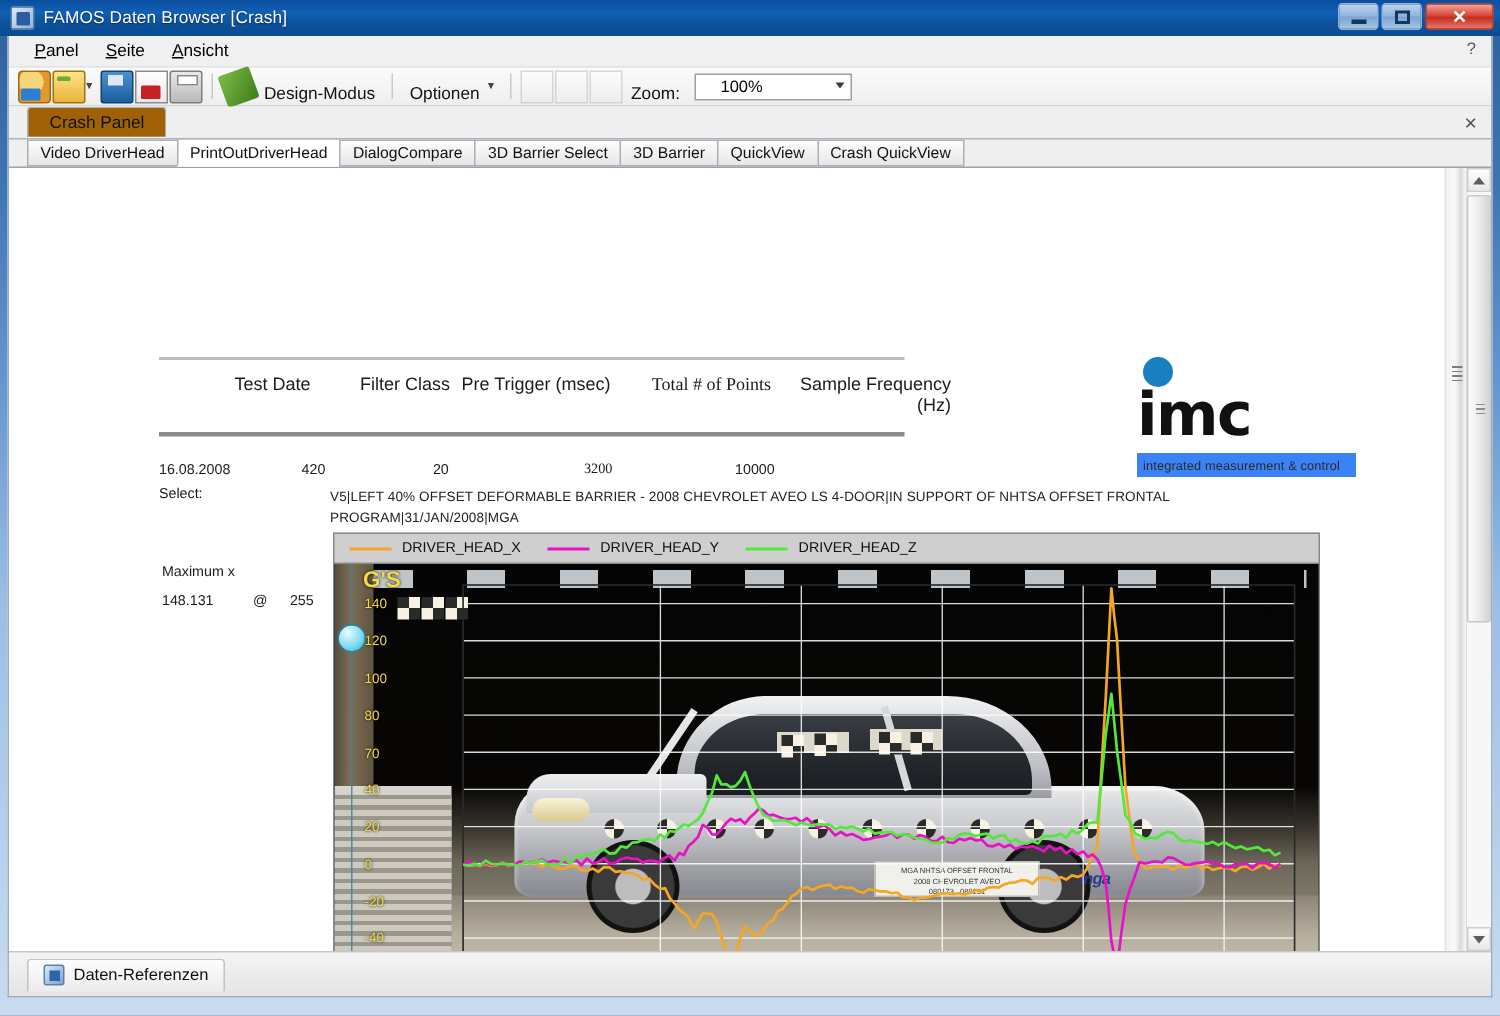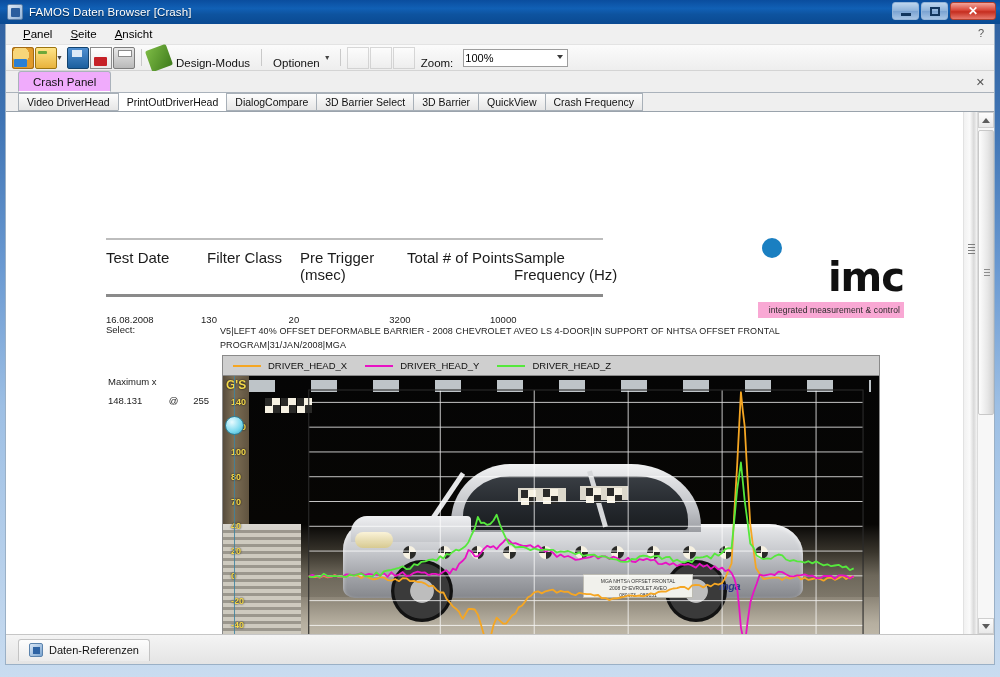--- a/index.html
+++ b/index.html
@@ -71,21 +71,21 @@
     height:26px; background:linear-gradient(180deg,#fbfbfb,#eeeeee);
     display:flex; align-items:center; padding:0 6px;
     border-bottom:1px solid #d4d4d4; gap:1px;
   }
   .tb-ico { width:22px; height:22px; position:relative; display:inline-block; }
   .tb-sep { width:1px; height:17px; background:#c9c9c9; margin:0 5px; }
   .tb-caret { font-size:7px; color:#444; margin:0 3px 0 -2px; }
   .tb-label { font-size:11.5px; color:#111; padding:0 5px; white-space:nowrap;margin-top:11px; }
   .tb-combo {
     width:105px; height:18px; background:#fff; border:1px solid #9d9d9d;
-    display:flex; align-items:center; padding-left:1px; font-size:11px;
+    display:flex; align-items:center; padding-left:16px; font-size:11px;
     position:relative; margin-left:4px;
   }
   .tb-combo .arw {
     position:absolute; right:4px; top:5px; width:0;height:0;
     border-left:3.5px solid transparent;border-right:3.5px solid transparent;
     border-top:4px solid #3a3a3a;
   }
   
   .ic-open   { background:radial-gradient(circle at 40% 35%, #f7d67a 0 42%, #e19a2b 43% 100%); border-radius:3px; box-shadow:inset 0 0 0 1px #a36a14; }
   .ic-open::after{content:"";position:absolute;left:2px;bottom:2px;width:13px;height:8px;background:#2a7fd4;border-radius:1px;}
@@ -102,21 +102,21 @@
   .ic-page.dim{opacity:.55;}
 
   
   #panelstrip {
     height:22px; background:#efefef; position:relative;
     border-bottom:1px solid #aab2bb; display:flex; align-items:flex-end;
     padding-left:12px;
   }
   .ptab {
     height:21px; padding:0 14px; font-size:11.5px; color:#111;
-    background:#f0abfc; border:1px solid #aab2bb; border-bottom:1px solid #fff;
+    background:#a16207; border:1px solid #aab2bb; border-bottom:1px solid #fff;
     border-radius:3px 3px 0 0; display:flex; align-items:center;
   }
   #panelstrip .closex {
     position:absolute; right:9px; top:5px; font-size:11px; color:#555;
   }
   #subtabs {
     height:19px; background:#efefef; display:flex; align-items:flex-end;
     padding-left:12px; border-bottom:1px solid #9aa3ac;
   }
   .stab {
@@ -164,35 +164,35 @@
   }
   #pageedge .grip{
     position:absolute; left:4px; top:132px; width:7px; height:11px;
     background:repeating-linear-gradient(180deg,#7e7e7e 0 1px,transparent 1px 3px);
   }
 
   
   .hdr-table { position:absolute; left:100px; top:126px; width:497px; }
   .hdr-rule-top { height:2px; background:#bdbdbd; }
   .hdr-rule-mid { height:3px; background:#8a8a8a; margin-top:2px; }
-  .hdr-row { display:flex; font-size:15px; color:#1b1b1b; padding:9px 0 9px 0; }
+  .hdr-row { display:flex; font-size:12px; color:#1b1b1b; padding:9px 0 9px 0;text-align:right; }
   .hdr-row .c { flex:0 0 auto; }
-  .c0{width:101px;} .c1{width:93px;} .c2{width:107px;} .c3{width:107px;} .c4{width:120px;}
+  .c0{width:101px;} .c1{width:93px;} .c2{width:107px;} .c3{width:107px;font-family:Liberation Serif, serif;} .c4{width:120px;}
   .hdr-vals { display:flex; font-size:9.5px; color:#1b1b1b; padding-top:17px; }
 
   .comment-label { position:absolute; left:100px; top:212px; font-size:9.5px; color:#1b1b1b; }
   .comment-text  { position:absolute; left:214px; top:212px; width:680px;
                    font-size:9px; color:#222; line-height:14px; letter-spacing:.1px; }
 
-  .logo { position:absolute; left:752px; top:126px; width:146px; text-align:right;}
+  .logo { position:absolute; left:752px; top:126px; width:146px; text-align:left;}
   .logo .dot { width:20px; height:20px; background:#1a7fc1; border-radius:50%;
                margin:0 auto 1px 4px; }
   .logo .imc { font-family:"DejaVu Sans", sans-serif; font-weight:bold; font-size:40px;
                line-height:36px; color:#111; letter-spacing:-1px; }
-  .logo .tag { margin-top:7px; background:#f9a8d4; font-size:8.5px; color:#2a2a2a;
+  .logo .tag { margin-top:7px; background:#3b82f6; font-size:8.5px; color:#2a2a2a;
                padding:3px 4px; letter-spacing:.1px; }
 
   .stats { position:absolute; left:102px; top:260px; font-size:9.5px; color:#1b1b1b; line-height:19px;}
   .stats .grp { margin-bottom:14px; }
   .stats .v span { display:inline-block; }
   .stats .v .n { width:58px; }
   .stats .v .at{ width:22px; }
 
   
   #chartblock { position:absolute; left:216px; top:243px; width:658px; }
@@ -249,23 +249,23 @@
   .mga{position:absolute;left:376px;top:116px;font-size:11px;font-weight:bold;
       color:#2c3a8a;font-style:italic;letter-spacing:-.5px;}
   .targets{position:absolute;left:0;right:0;top:0;height:100%;}
   .tgt{position:absolute;width:13px;height:13px;border-radius:50%;
       background:conic-gradient(#f6f1e2 0 25%,#2a2a28 25% 50%,#f6f1e2 50% 75%,#2a2a28 75% 100%);}
   .tgt.sq{border-radius:0;width:15px;height:15px;}
   .rooftgt{position:absolute;width:48px;height:14px;background:#dcd8cb;}
 
   
   #plot{position:absolute;left:0;top:0;width:100%;height:100%;}
-  .gs-label{position:absolute;left:3px;top:2px;color:#f3d84a;font-size:12px;font-weight:bold;
+  .gs-label{position:absolute;left:19px;top:2px;color:#f3d84a;font-size:15px;font-weight:bold;
       text-shadow:0 0 2px #000;}
-  .ytick{position:absolute;left:8px;color:#f3d84a;font-size:9px;font-weight:bold;
+  .ytick{position:absolute;left:20px;color:#f3d84a;font-size:9px;font-weight:normal;
       text-shadow:0 0 2px #000;transform:translateY(-50%);}
   .cursor-handle{position:absolute;left:2px;top:40px;width:19px;height:19px;border-radius:50%;
       background:radial-gradient(circle at 35% 30%,#e9fbff,#79d8ee 60%,#3aa6c4);
       border:1px solid #2c7f98;}
   .cursor-line{position:absolute;left:11px;top:0;width:1px;height:100%;background:rgba(60,130,160,.85);}
 
   
   #statusbar {
     height:30px; background:linear-gradient(180deg,#f4f4f4,#e4e4e4);
     border-top:1px solid #c6c6c6; display:flex; align-items:center; padding-left:12px;
@@ -338,39 +338,39 @@
       <div class="closex">✕</div>
     </div>
 
     <div id="subtabs">
       <div class="stab">Video DriverHead</div>
       <div class="stab sel">PrintOutDriverHead</div>
       <div class="stab">DialogCompare</div>
       <div class="stab">3D Barrier Select</div>
       <div class="stab">3D Barrier</div>
       <div class="stab">QuickView</div>
-      <div class="stab">Crash Frequency</div>
+      <div class="stab">Crash QuickView</div>
     </div>
 
     <div id="docwrap">
       <div id="doc">
 
         <div class="hdr-table">
           <div class="hdr-rule-top"></div>
           <div class="hdr-row">
             <div class="c c0">Test Date</div>
             <div class="c c1">Filter Class</div>
             <div class="c c2">Pre Trigger (msec)</div>
             <div class="c c3">Total # of Points</div>
             <div class="c c4">Sample Frequency (Hz)</div>
           </div>
           <div class="hdr-rule-mid"></div>
           <div class="hdr-vals">
             <div class="c c0">16.08.2008</div>
-            <div class="c c1">130</div>
+            <div class="c c1">420</div>
             <div class="c c2">20</div>
             <div class="c c3">3200</div>
             <div class="c c4">10000</div>
           </div>
         </div>
 
         <div class="comment-label">Select:</div>
         <div class="comment-text">V5|LEFT 40% OFFSET DEFORMABLE BARRIER - 2008 CHEVROLET AVEO LS 4-DOOR|IN SUPPORT OF NHTSA OFFSET FRONTAL PROGRAM|31/JAN/2008|MGA</div>
 
         <div class="logo">

